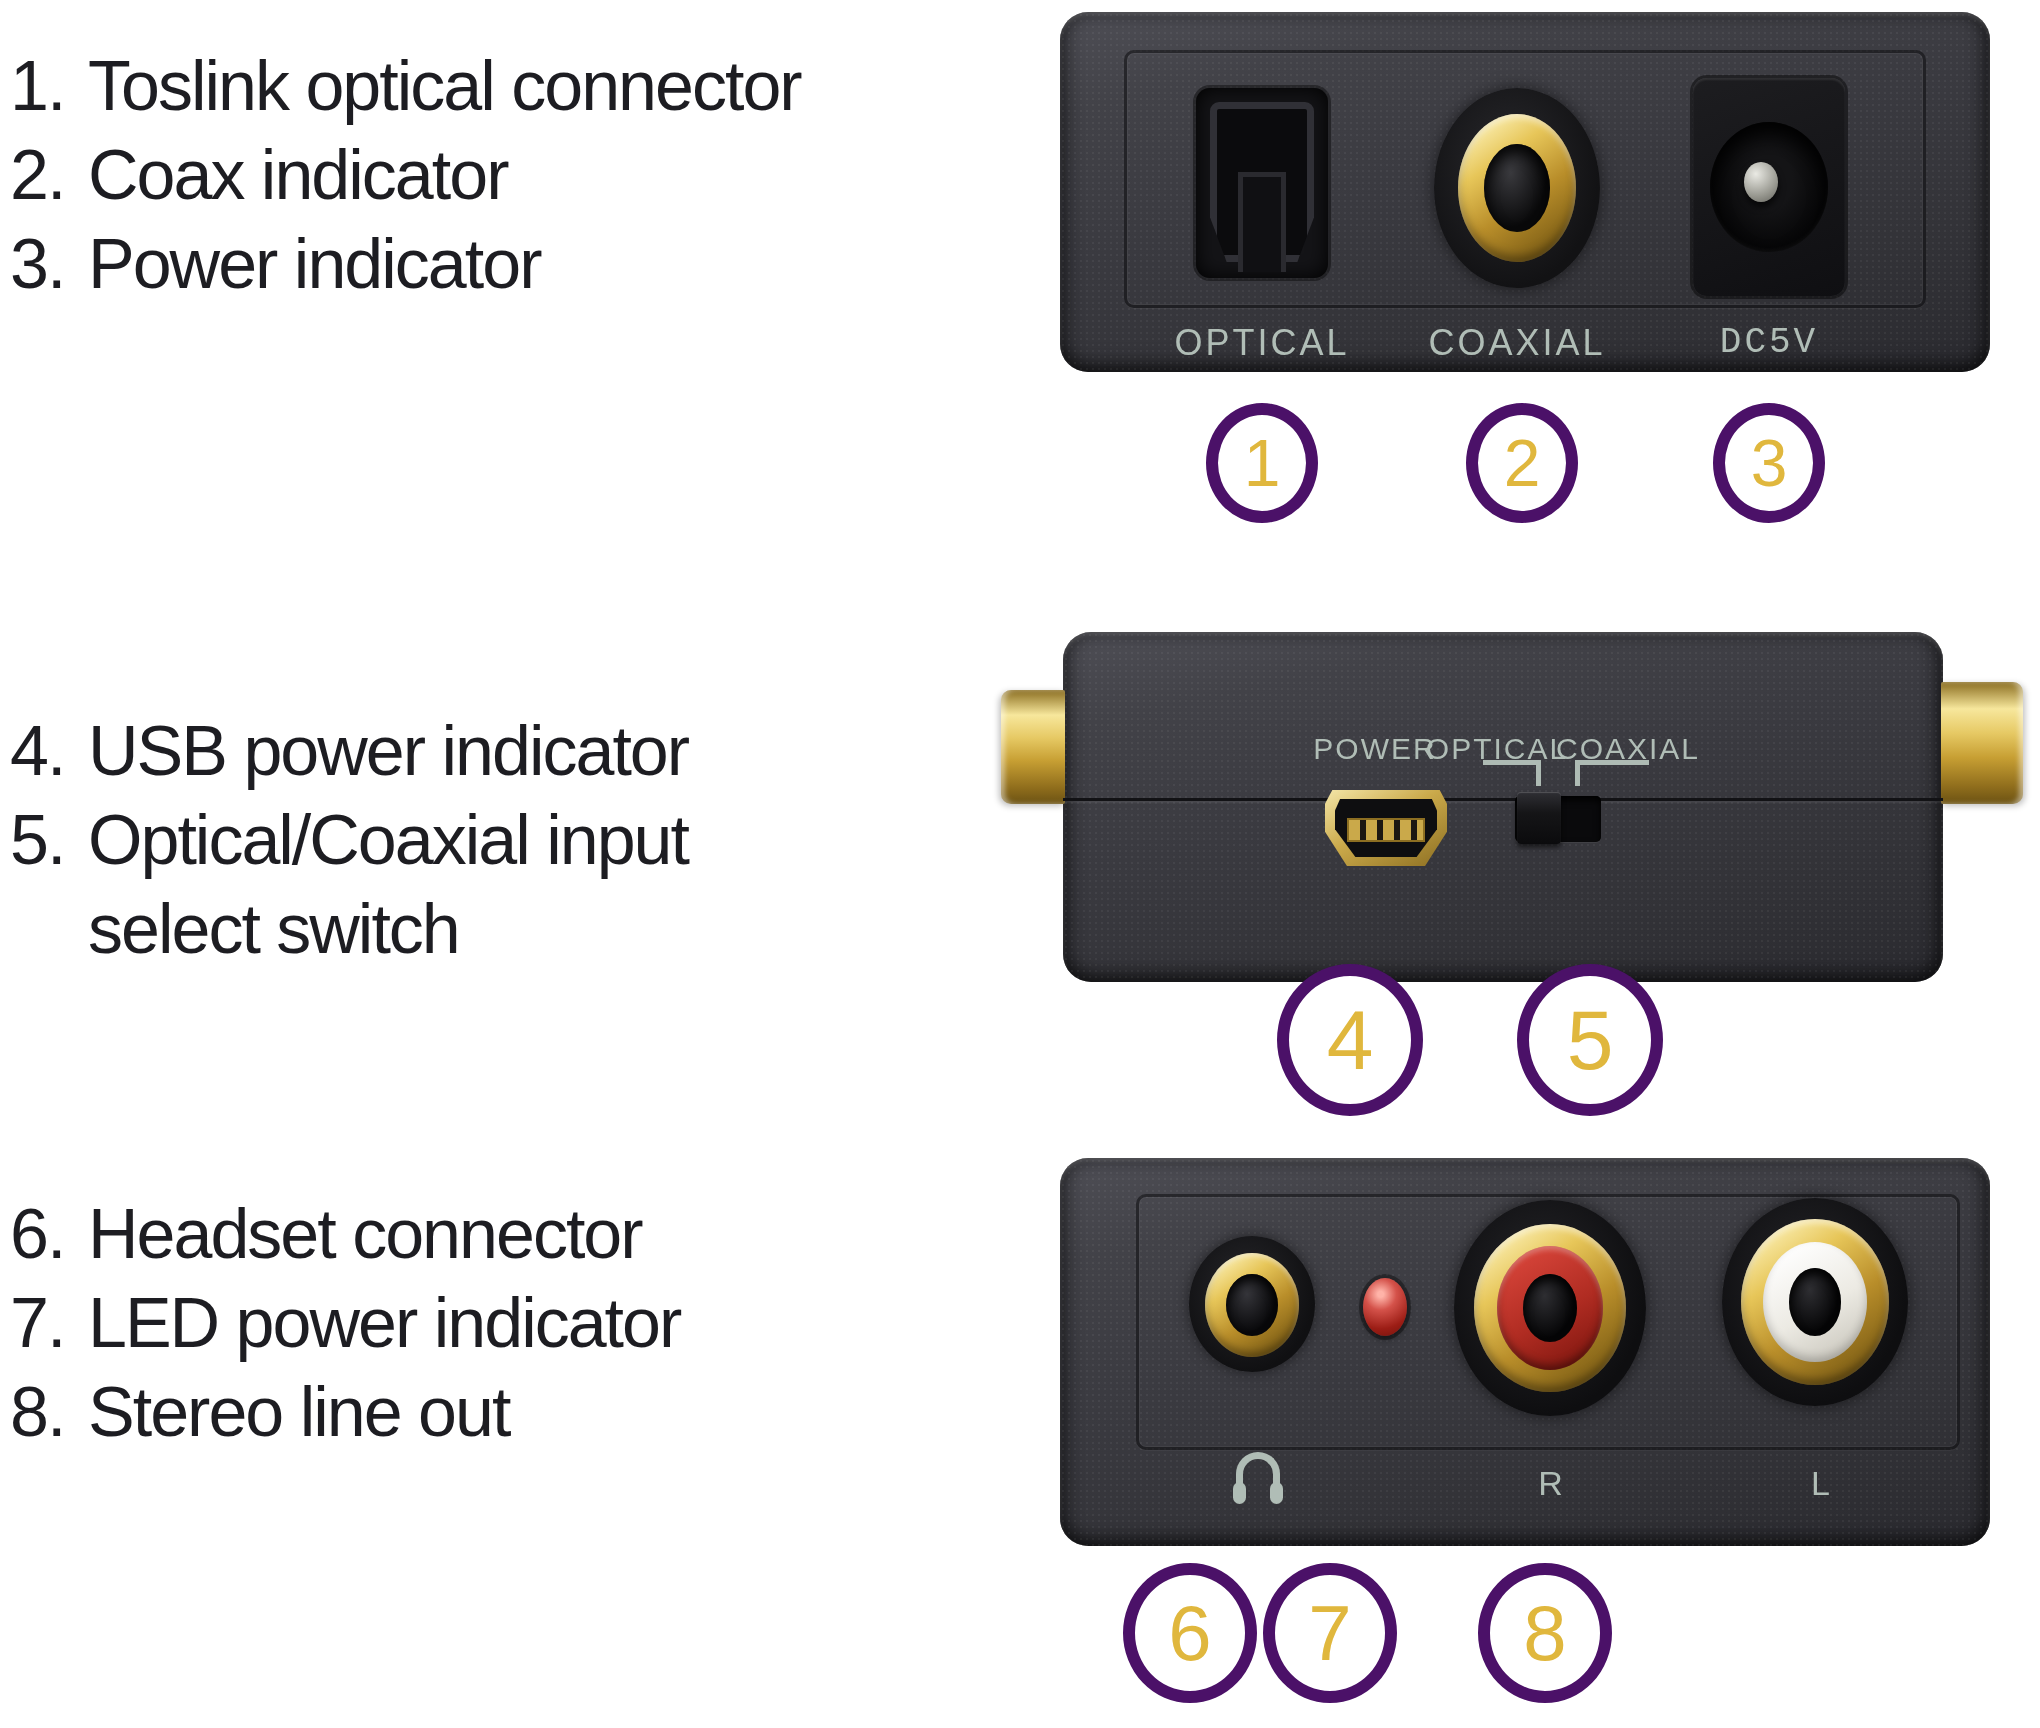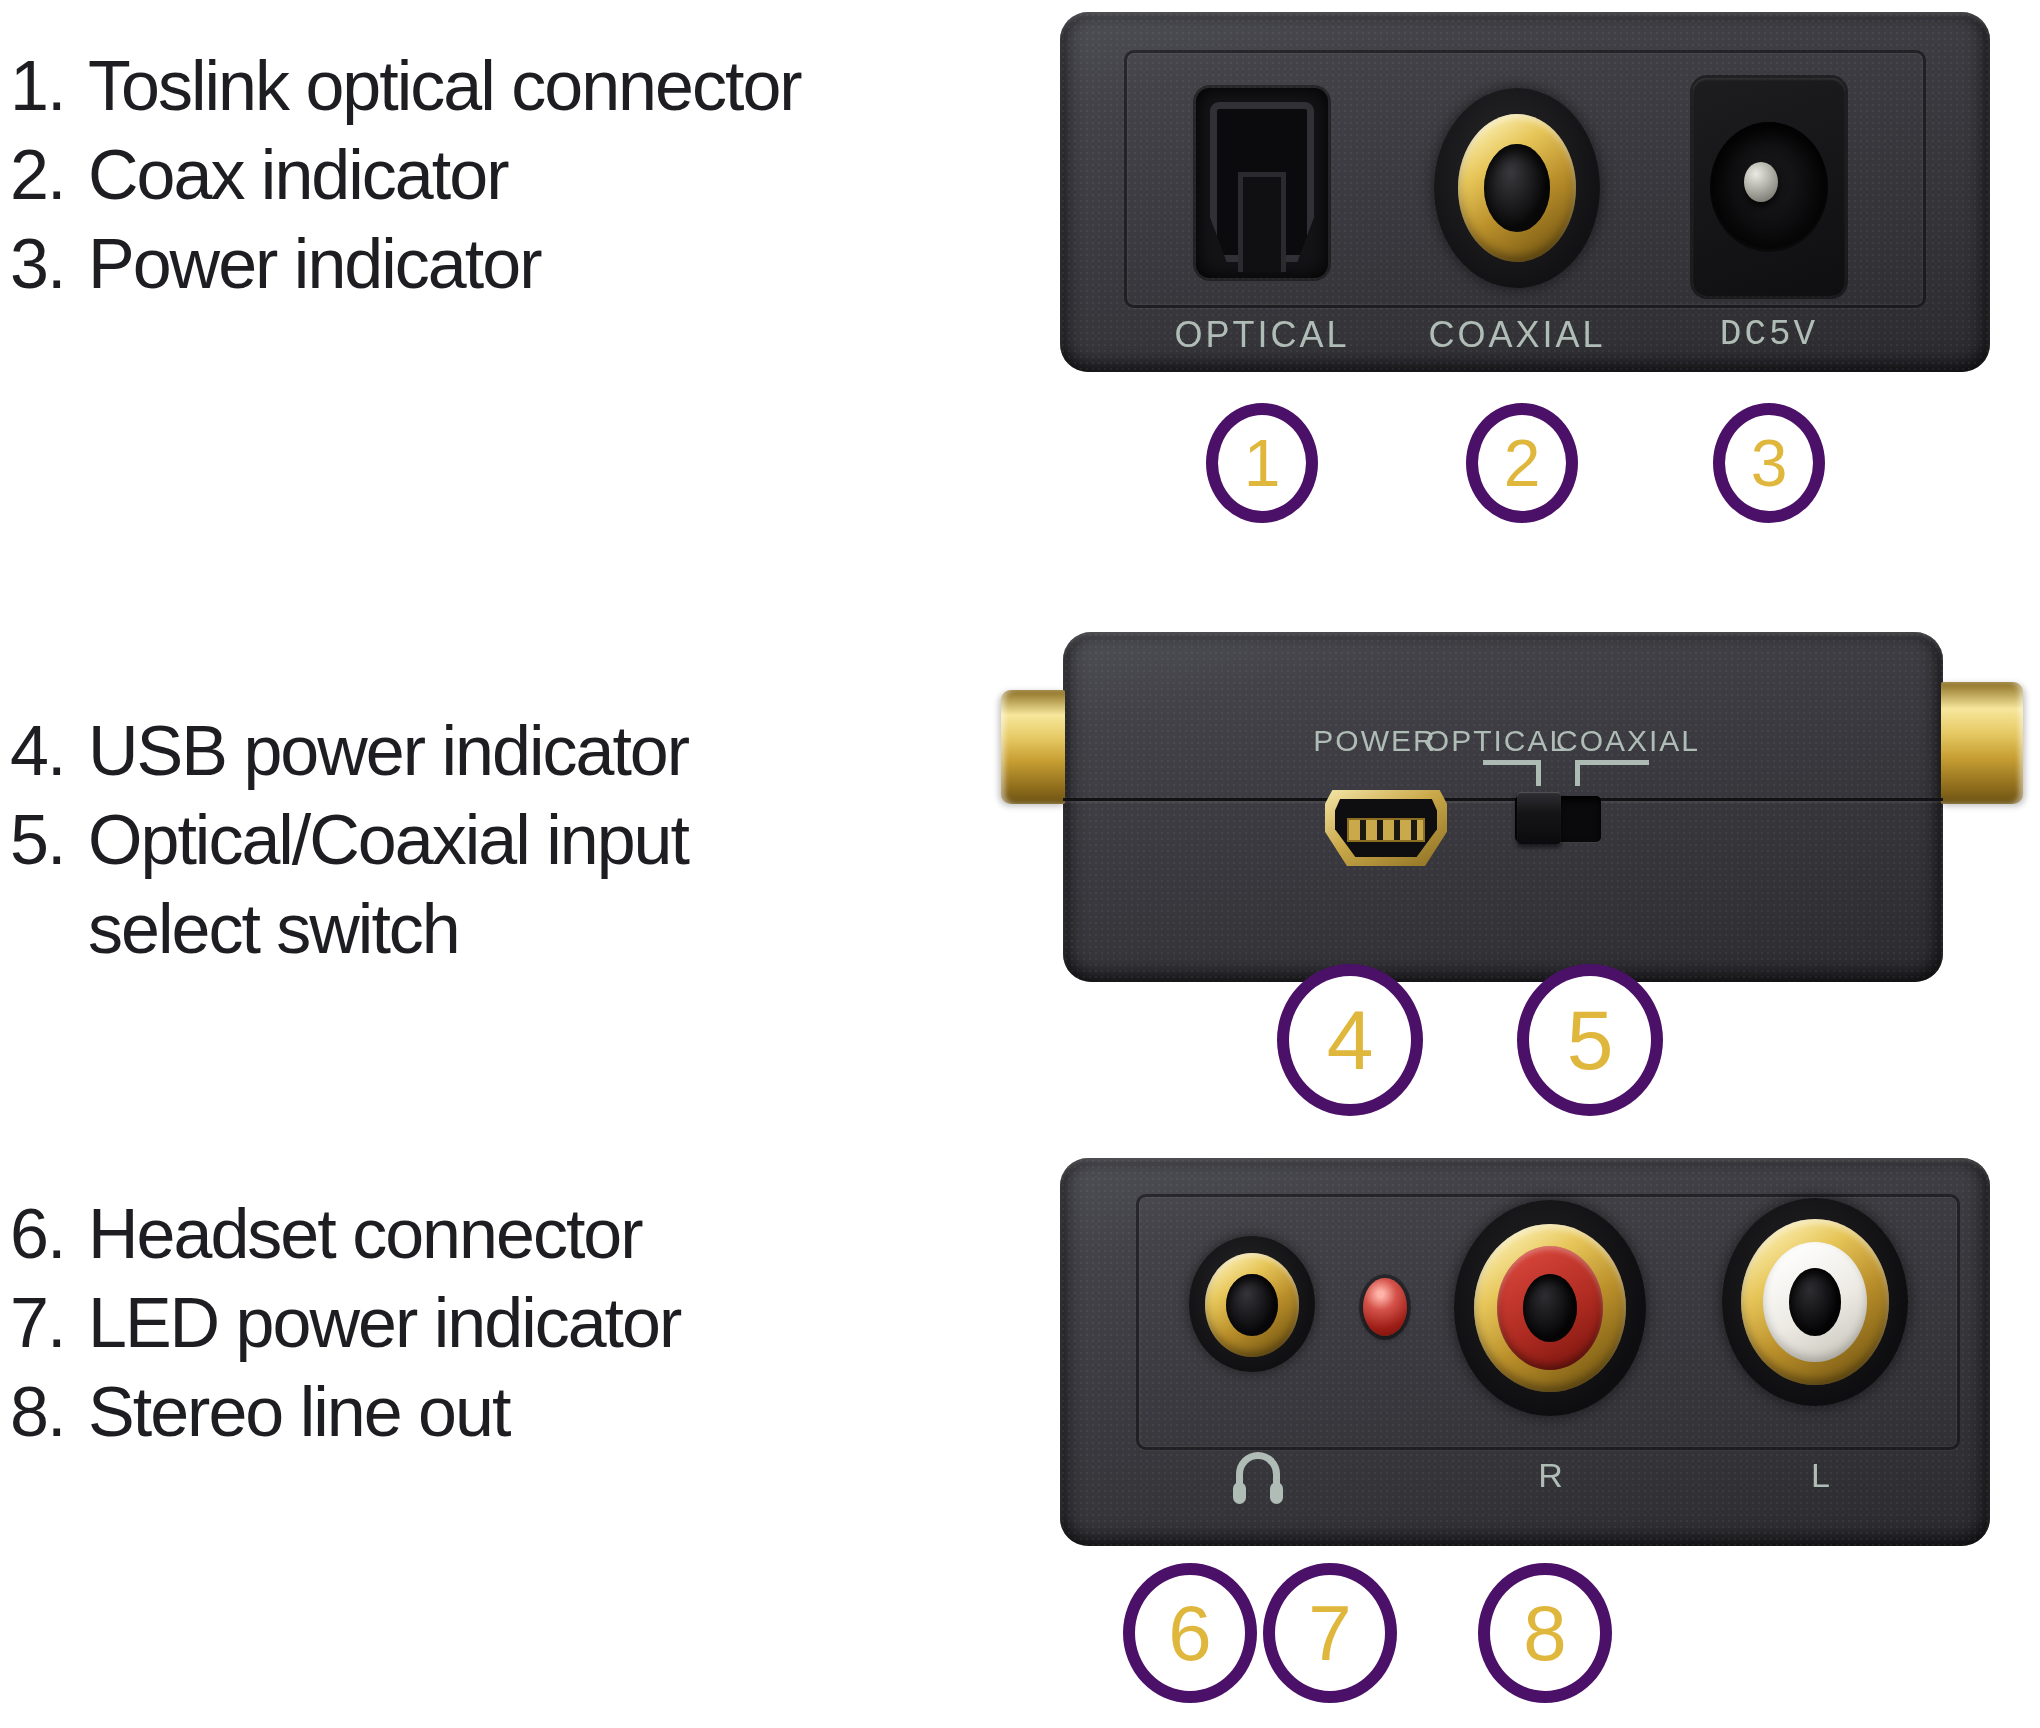--- a/index.html
+++ b/index.html
@@ -35,21 +35,21 @@
 
   .face {
     position: absolute; border: 3px solid rgba(8,8,10,.5); border-radius: 10px;
     box-shadow: inset 0 0 0 1px rgba(255,255,255,.05), 0 1px 1px rgba(255,255,255,.05);
   }
   .face-top { left: 64px; top: 38px; width: 802px; height: 258px; }
   .face-bot { left: 76px; top: 36px; width: 824px; height: 256px; }
 
   .panel-label {
     position: absolute; transform: translateX(-50%);
-    color: #b0bdb6; font-size: 36px; letter-spacing: 3px; white-space: nowrap;
+    color: #b0bdb6; font-size: 36px; letter-spacing: 3px; white-space: nowrap; margin-top: 8px;
   }
   .dev-mid .panel-label { font-size: 30px; letter-spacing: 2px; }
   .lab-top-optical { left: 202px; top: 302px; }
   .lab-top-coaxial { left: 457px; top: 302px; }
   .lab-top-power   { left: 709px; top: 302px; font-family: Liberation Mono, monospace; }
   .lab-mid-power   { left: 312px; top: 92px; }
   .lab-mid-optical { left: 434px; top: 92px; }
   .lab-mid-coaxial { left: 565px; top: 92px; }
   .lab-bot-r { left: 492px; top: 298px; font-size: 34px; }
   .lab-bot-l { left: 762px; top: 298px; font-size: 34px; }

